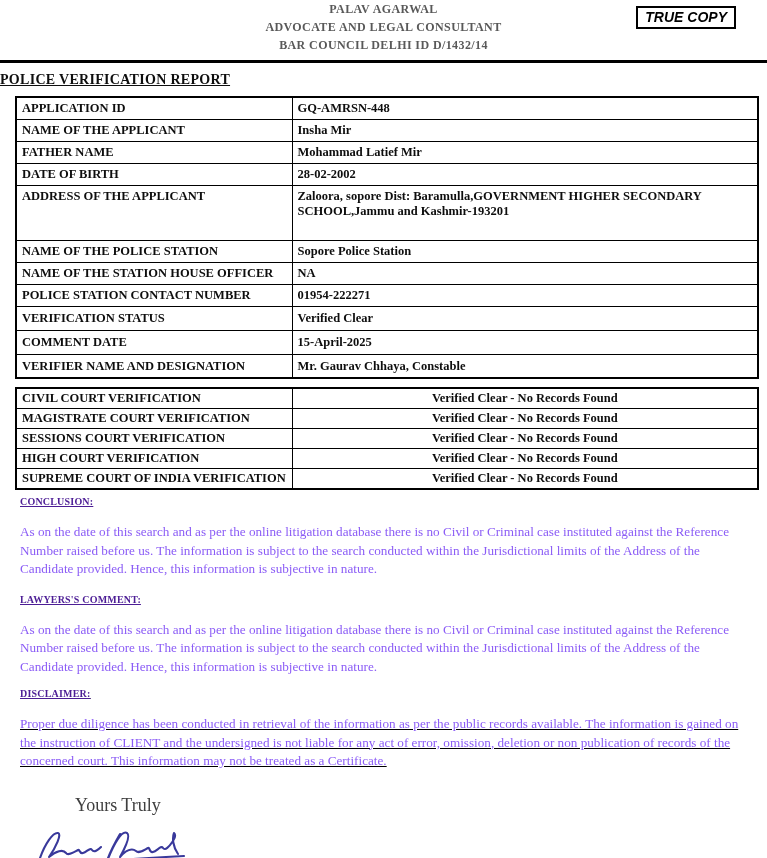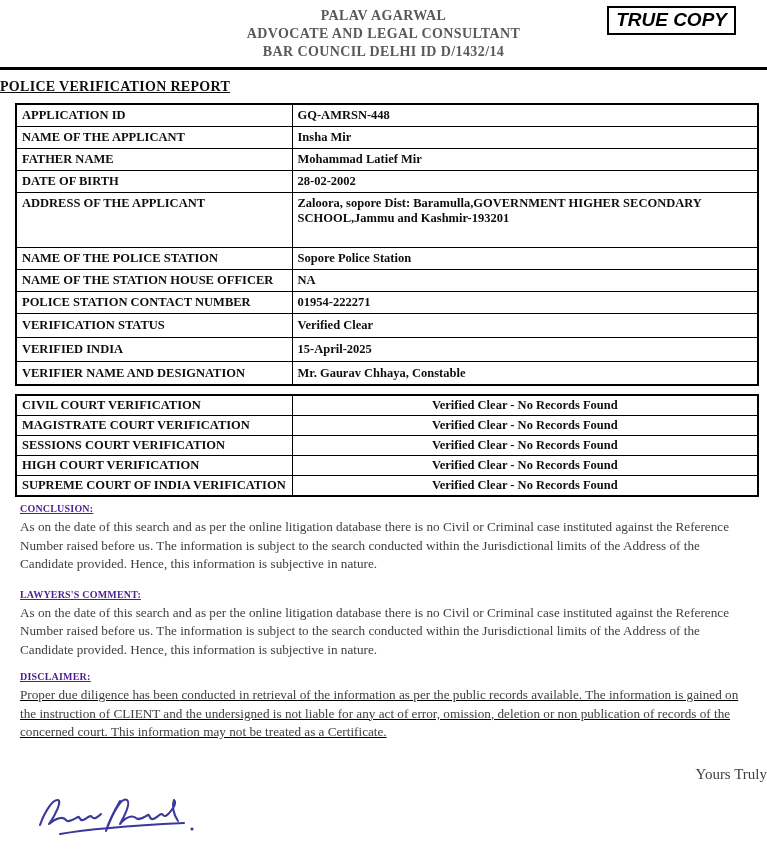--- a/index.html
+++ b/index.html
@@ -7,37 +7,36 @@
   body {
     width: 767px; height: 858px;
     font-family: "Liberation Serif", serif;
     position: relative;
     overflow: hidden;
   }
   .page { position: relative; width: 767px; height: 858px; background: #fff; }
 
   
   .letterhead {
-    padding-top: 7px;
     text-align: center;
     color: #595959;
     font-weight: bold;
-    font-size: 14px;
+    font-size: 12px;
     line-height: 18px;
     letter-spacing: 0.4px;
   }
   .true-copy {
     position: absolute;
     top: 6px; right: 31px;
     border: 2px solid #000;
     padding: 1px 7px 2px 7px;
     font-family: "Liberation Sans", sans-serif;
     font-weight: bold;
     font-style: italic;
-    font-size: 19px;
+    font-size: 14px;
     color: #000;
     background: #fff;
   }
   .rule { height: 3px; background: #000; margin-top: 6px; }
 
   .doc-title {
     margin-top: 9px;
     text-align: left;
     font-weight: bold;
     font-size: 14px;
@@ -81,34 +80,33 @@
   
   .section { margin: 10px 19px 0 20px; }
   .section-heading {
     font-weight: bold;
     font-size: 10px;
     color: #4c1d95;
     text-decoration: underline;
     letter-spacing: 0.2px;
   }
   .section p {
-    margin-top: 4px;
+    margin-top: 16px;
     font-size: 13.2px;
     line-height: 18.5px;
-    color: #404040;
+    color: #8b5cf6;
   }
   .sec-conclusion { margin-top: 6px; }
   .sec-lawyers { margin-top: 15px; }
   .sec-disclaimer { margin-top: 12px; text-decoration: underline; }
 
   .salutation {
     margin: 24px 0 0 75px;
-    font-size: 15px;
+    font-size: 18px;
     color: #3f3f3f;
-    text-align: right;
   }
   .signature-wrap { margin: 4px 0 0 32px; height: 58px; }
 </style>
 </head>
 <body>
 
 <div class="page">
 
   <div class="letterhead">
     <div>PALAV AGARWAL</div>
@@ -153,21 +151,21 @@
       </tr>
       <tr class="row-normal">
         <td class="lbl">POLICE STATION CONTACT NUMBER</td>
         <td class="val">01954-222271</td>
       </tr>
       <tr class="row-med">
         <td class="lbl">VERIFICATION STATUS</td>
         <td class="val">Verified Clear</td>
       </tr>
       <tr class="row-med">
-        <td class="lbl">VERIFIED INDIA</td>
+        <td class="lbl">COMMENT DATE</td>
         <td class="val">15-April-2025</td>
       </tr>
       <tr class="row-med">
         <td class="lbl">VERIFIER NAME AND DESIGNATION</td>
         <td class="val">Mr. Gaurav Chhaya, Constable</td>
       </tr>
     </tbody>
   </table>
 
   <table class="grid">

